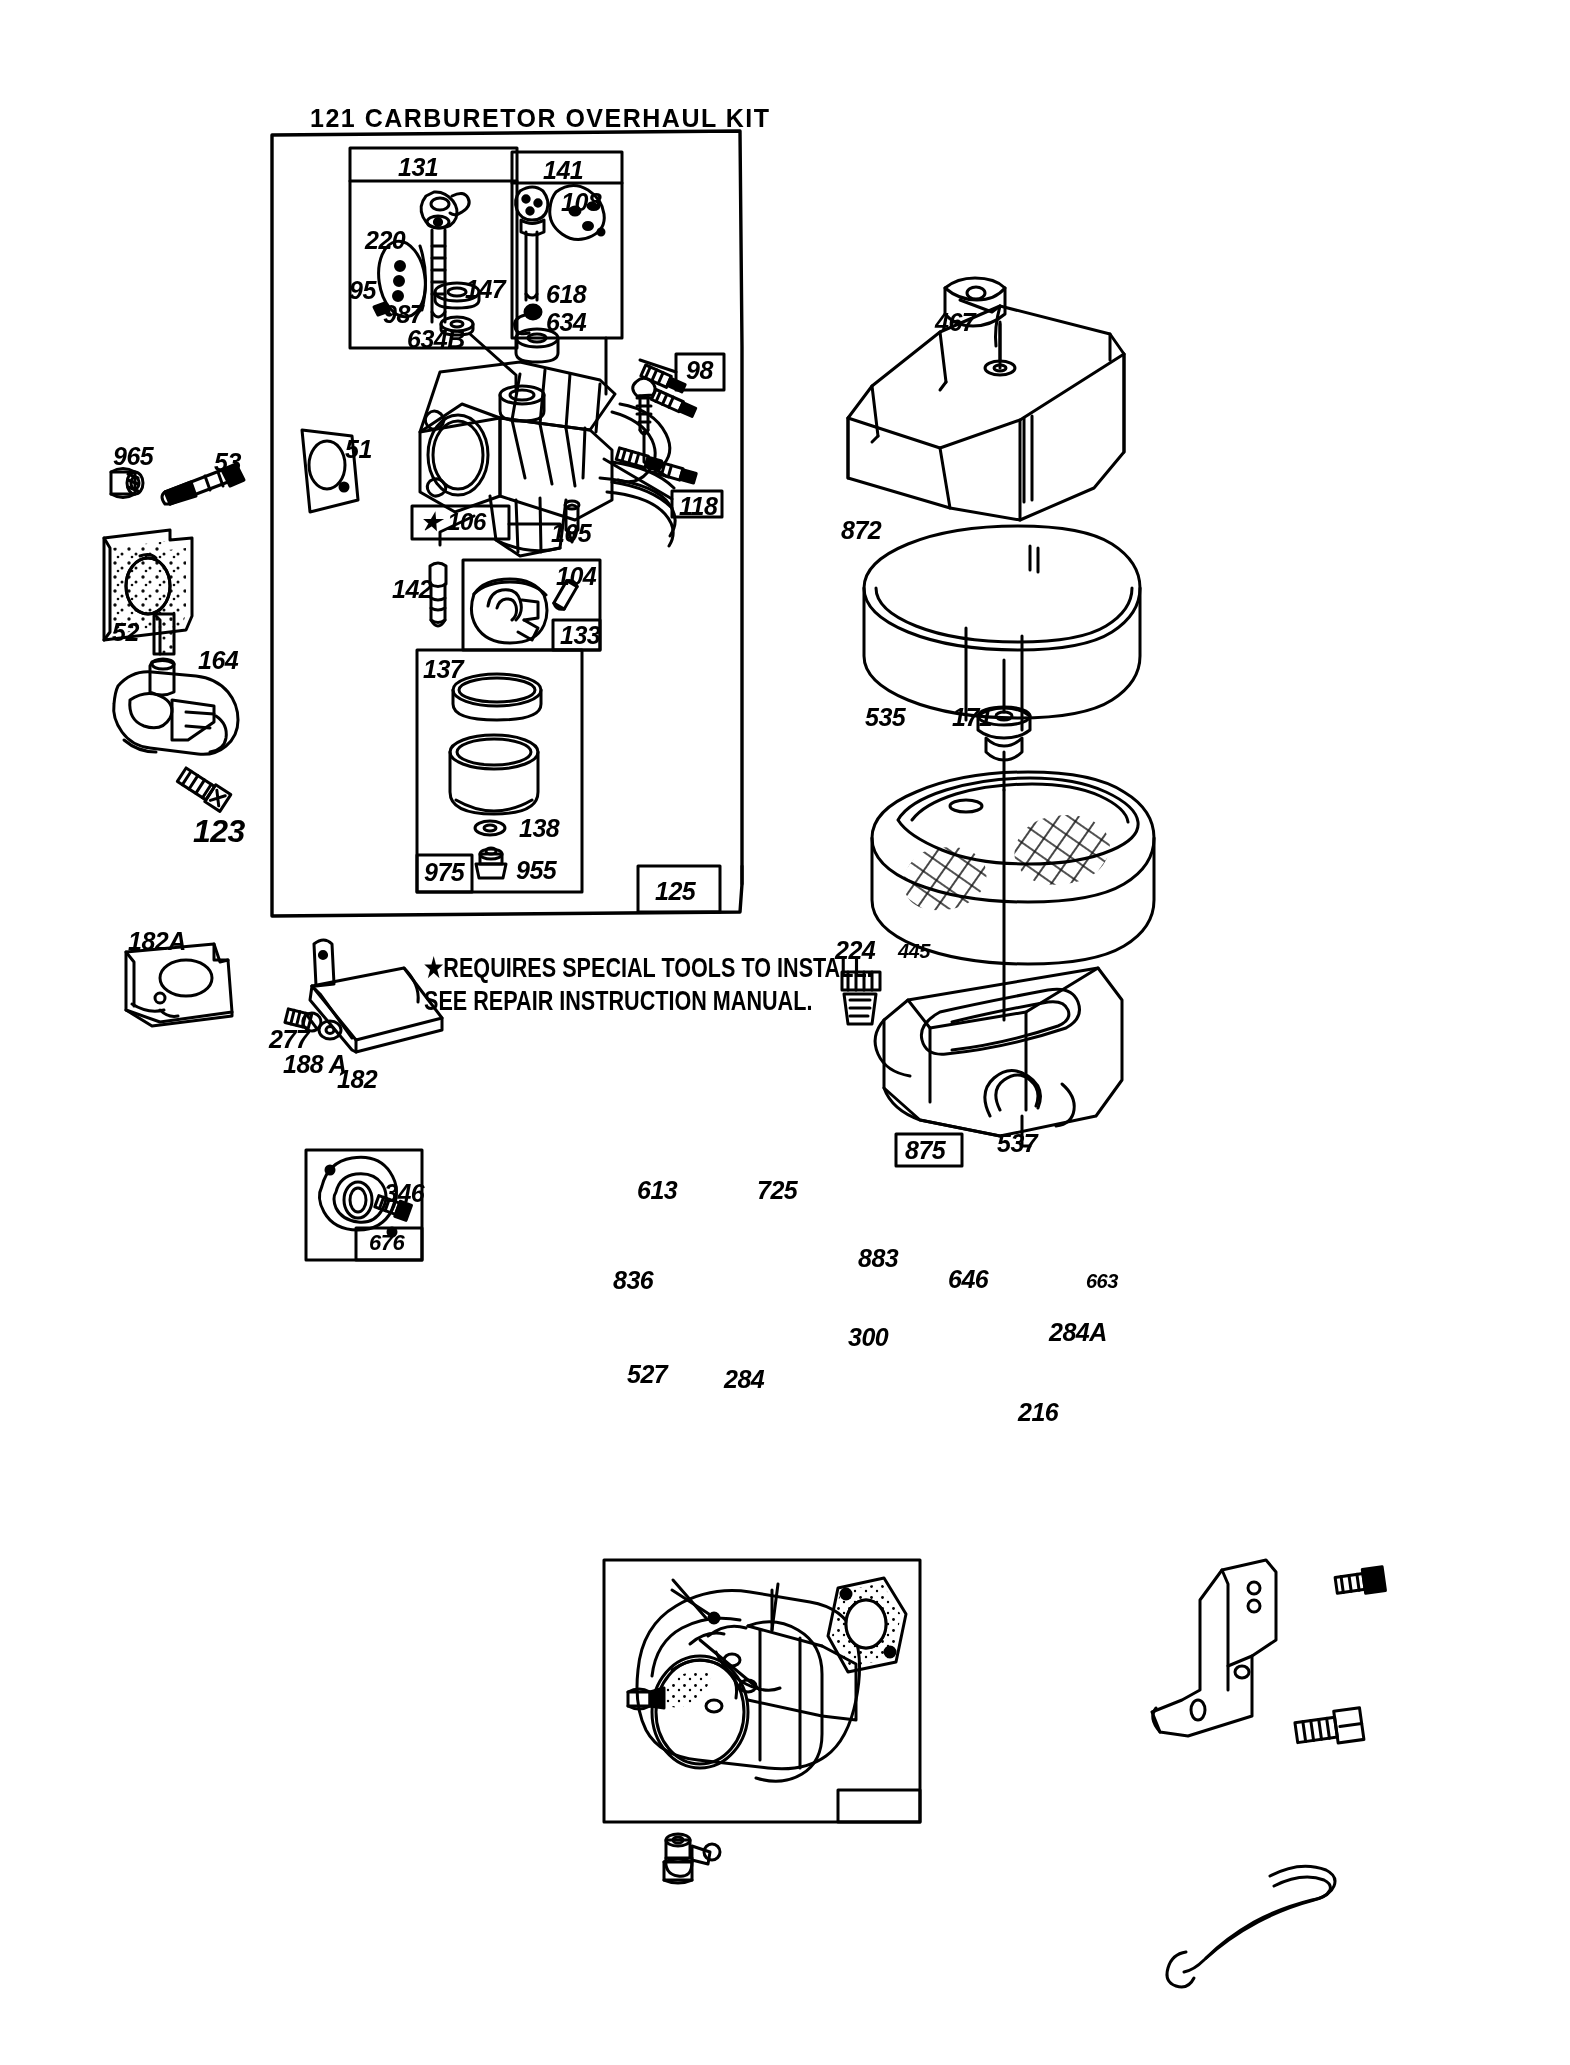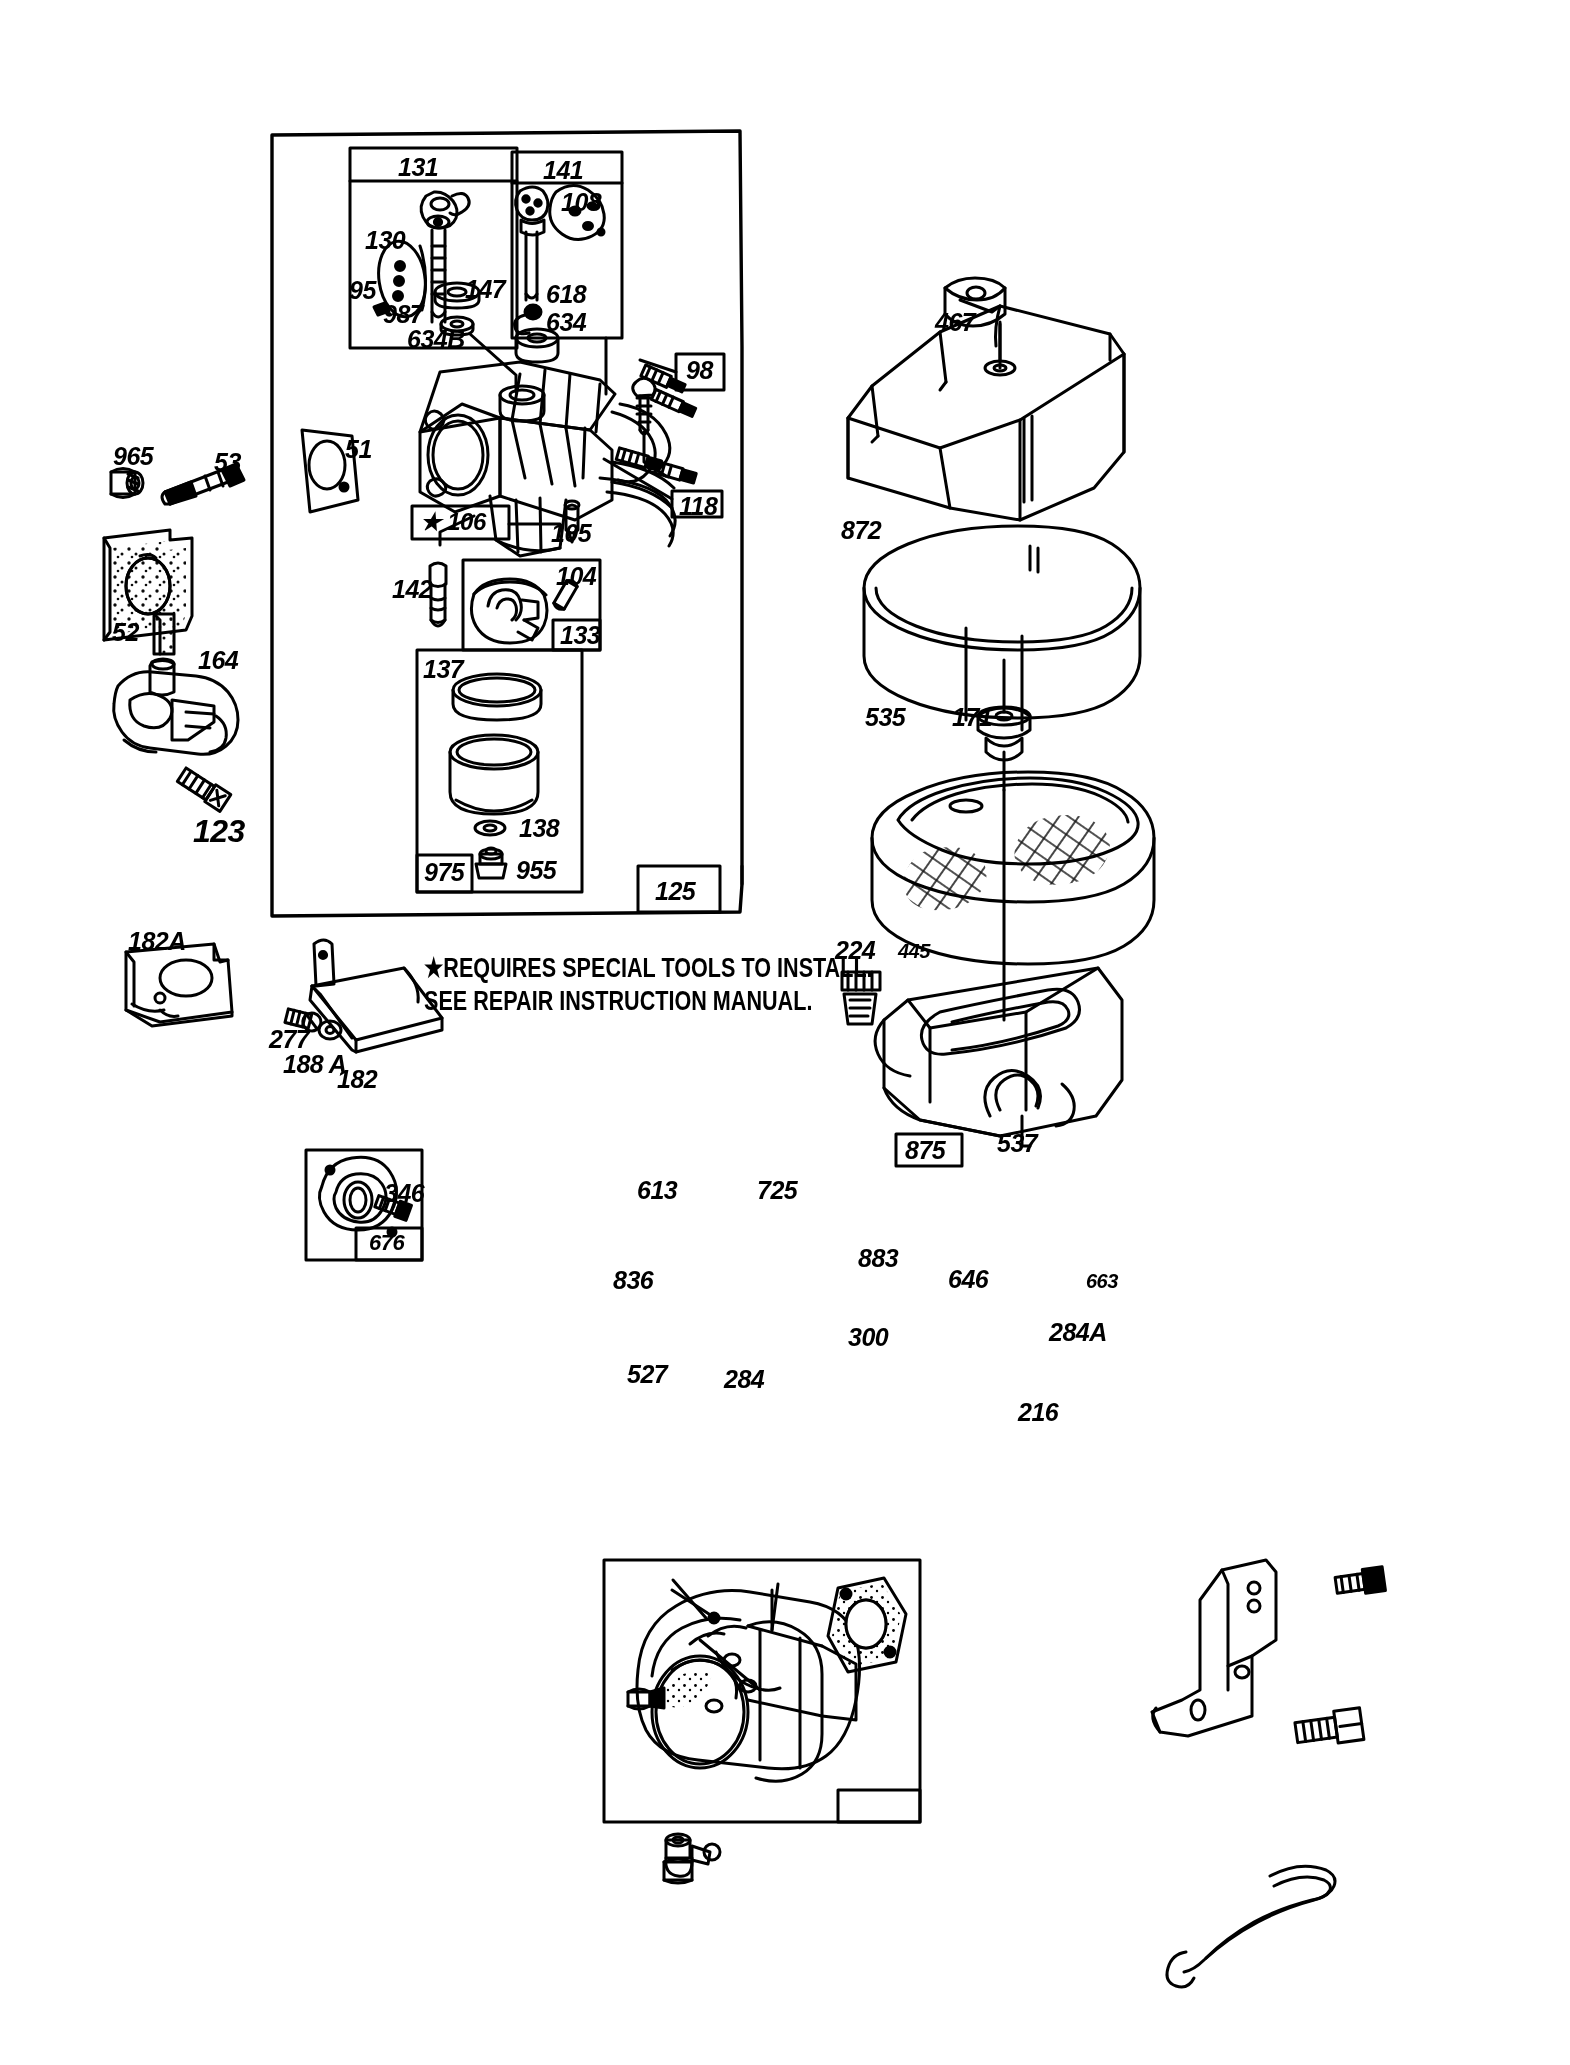--- a/index.html
+++ b/index.html
@@ -514,24 +514,25 @@
         <path d="M1274 1886 q28 -14 50 -6 q8 4 6 10 q-4 8 -18 10 q-32 8 -58 22 q-28 16 -48 36"></path>
         <path d="M1186 1952 q-14 2 -18 16 q-4 14 8 18 q12 4 18 -8"></path>
       </g>
 
       <path d="M673 1580 L706 1618"></path>
       <path d="M778 1584 L772 1630"></path>
       <path d="M1000 324 L1000 360"></path>
     </g>
   </svg>
 
+  <div class="title" style="left:310px;top:104px;font-size:25px;">121  CARBURETOR OVERHAUL KIT</div>
 
   <div class="lbl n" style="left:398px;top:155px;font-size:25px;">131</div>
   <div class="lbl n" style="left:543px;top:158px;font-size:25px;">141</div>
-  <div class="lbl n" style="left:365px;top:228px;font-size:25px;">130</div>
+  <div class="lbl n" style="left:365px;top:228px;font-size:25px;">220</div>
   <div class="lbl n" style="left:349px;top:278px;font-size:25px;">95</div>
   <div class="lbl n" style="left:383px;top:302px;font-size:25px;">987</div>
   <div class="lbl n" style="left:371px;top:327px;font-size:25px;margin-left:36px;">634B</div>
 
   <div class="lbl n" style="left:561px;top:190px;font-size:25px;">108</div>
   <div class="lbl n" style="left:546px;top:282px;font-size:25px;">618</div>
   <div class="lbl n" style="left:546px;top:310px;font-size:25px;">634</div>
 
   <div class="lbl n" style="left:465px;top:277px;font-size:25px;">147</div>
   <div class="lbl n" style="left:686px;top:358px;font-size:25px;">98</div>

